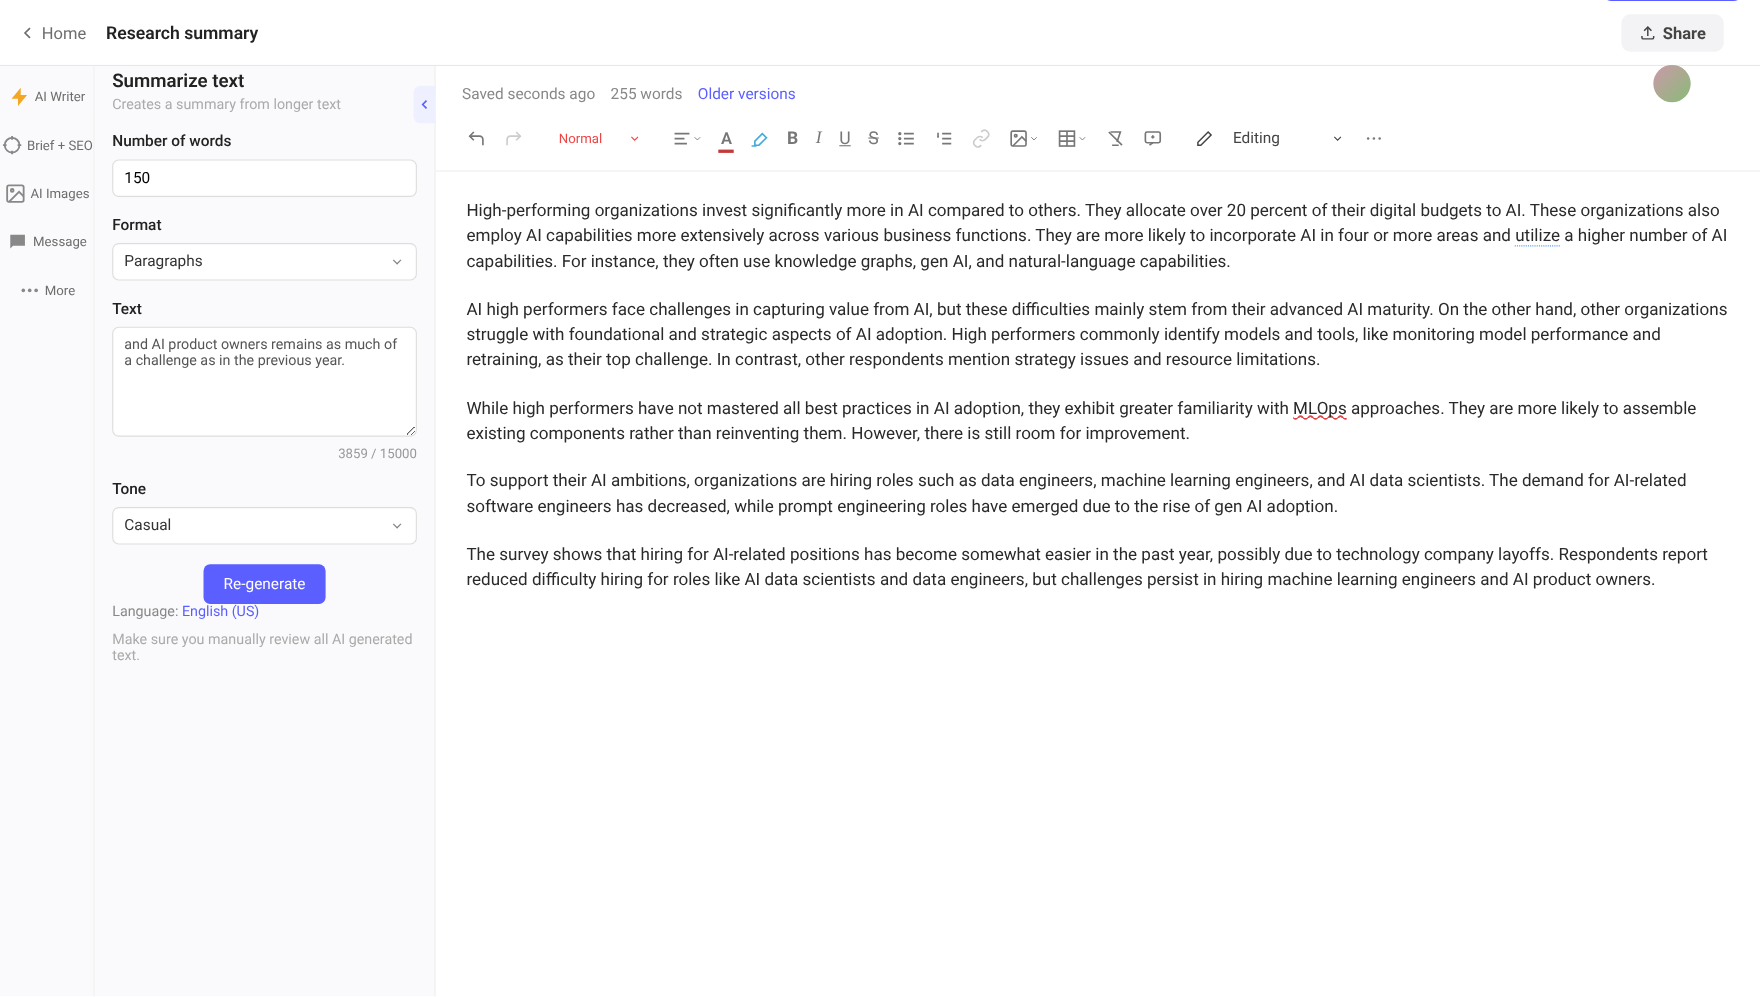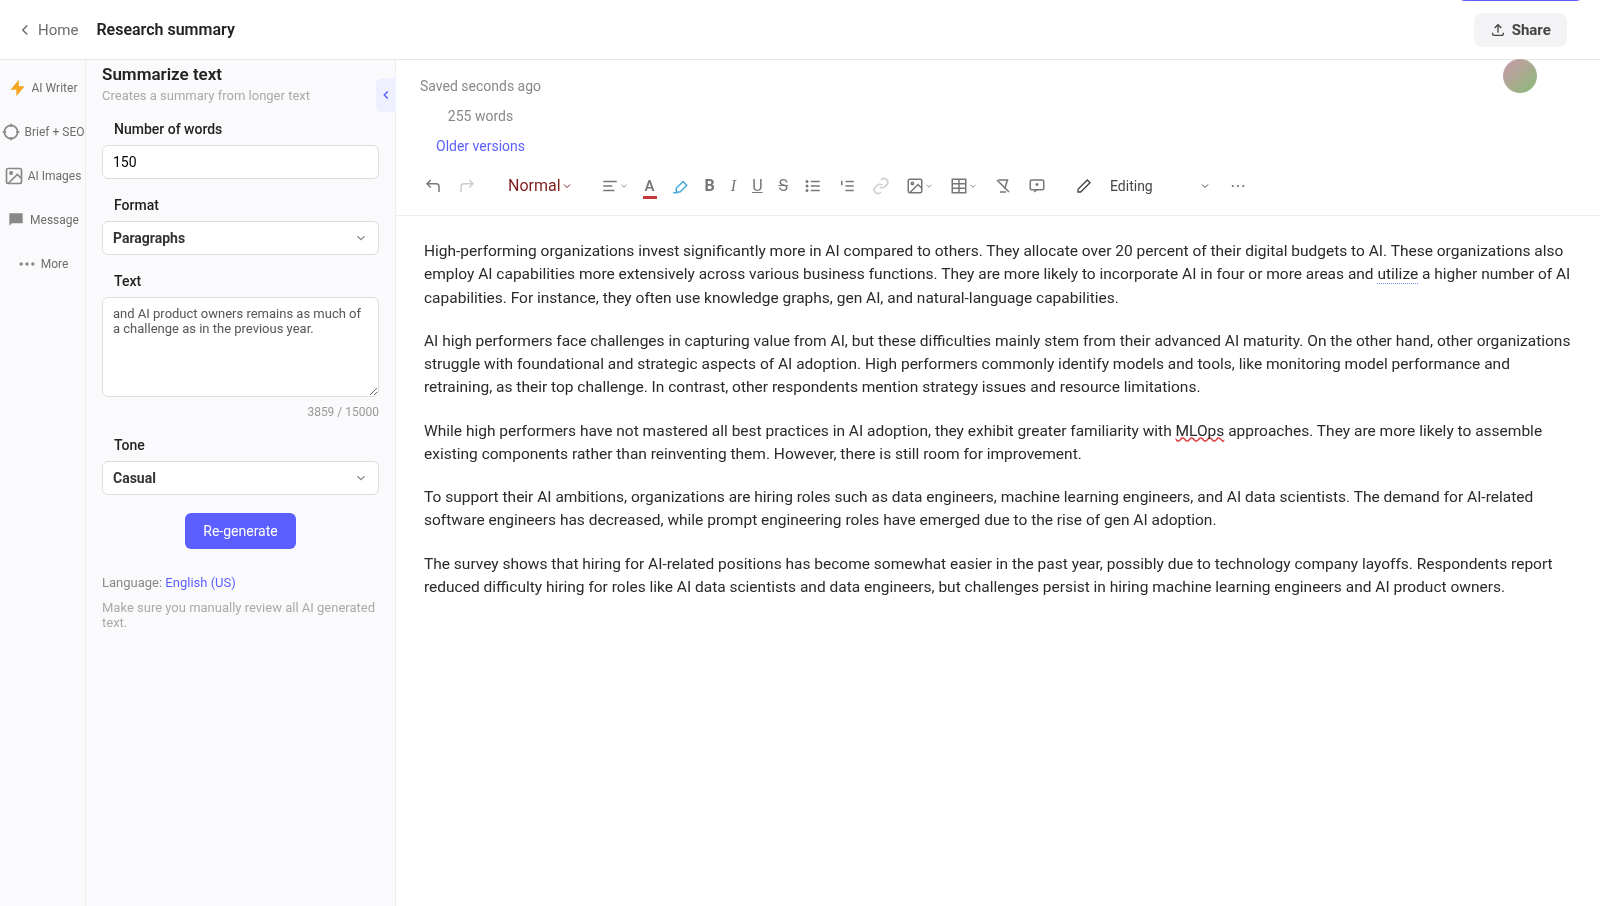--- a/index.html
+++ b/index.html
@@ -25,44 +25,44 @@
 
 .sidebar { width: 310px; background: #fafafc; border-right: 1px solid #eee; position: relative; display: flex; flex-direction: column; }
 .collapse-handle { position: absolute; right: -1px; top: 18px; width: 20px; height: 34px; background: #eef0ff; border-radius: 6px 0 0 6px; display: flex; align-items: center; justify-content: center; cursor: pointer; color: #5b5fff; }
 .tabs { display: flex; padding: 14px 16px 0 16px; gap: 24px; border-bottom: 1px solid #eee; }
 .tab { display: flex; align-items: center; gap: 6px; padding-bottom: 12px; color: #888; font-size: 15px; cursor: pointer; }
 .tab.active { color: #5b5fff; border-bottom: 2px solid #5b5fff; }
 .back-link { display: flex; align-items: center; gap: 6px; color: #888; padding: 14px 16px 8px; cursor: pointer; font-size: 14px; }
 .panel { padding: 0 16px 16px; overflow-y: auto; }
 .panel-title { font-size: 17px; font-weight: 600; margin-top: 4px; color: #222; }
 .panel-sub { font-size: 13px; color: #aaa; margin-top: 4px; margin-bottom: 18px; }
-.form-label { font-size: 14px; font-weight: 500; color: #222; margin-bottom: 8px; display: block; margin-left: 12px; }
+.form-label { font-size: 14px; font-weight: 500; color: #222; margin-bottom: 8px; display: block; }
 .form-group { margin-bottom: 18px; }
 .text-input { width: 100%; border: 1px solid #ddd; border-radius: 6px; padding: 8px 10px; font-size: 14px; background: #fff; }
-.select { width: 100%; border: 1px solid #ddd; border-radius: 6px; padding: 8px 10px; font-size: 14px; background: #fff; display: flex; justify-content: space-between; align-items: center; cursor: pointer; font-weight: bold; }
+.select { width: 100%; border: 1px solid #ddd; border-radius: 6px; padding: 8px 10px; font-size: 14px; background: #fff; display: flex; justify-content: space-between; align-items: center; cursor: pointer; }
 .textarea { width: 100%; border: 1px solid #ddd; border-radius: 6px; padding: 8px 10px; font-size: 13px; background: #fff; height: 100px; resize: vertical; color: #555; overflow-y: scroll; }
 .char-count { text-align: right; font-size: 12px; color: #999; margin-top: 4px; }
-.regen-btn { background: #5b5fff; color: #fff; border: none; border-radius: 6px; padding: 10px 18px; font-size: 14px; cursor: pointer; display: block; margin: 8px auto 26px; }
+.regen-btn { background: #5b5fff; color: #fff; border: none; border-radius: 6px; padding: 10px 18px; font-size: 14px; cursor: pointer; display: block; margin: 8px auto 0; }
 .lang-row { font-size: 13px; color: #888; }
 .lang-row .lang { color: #5b5fff; cursor: pointer; }
 .warn { font-size: 13px; color: #aaa; margin-top: 10px; }
 
 .editor { flex: 1; display: flex; flex-direction: column; overflow: hidden; }
 .editor-top { display: flex; align-items: center; padding: 18px 24px 10px; justify-content: space-between; }
-.save-info { display: flex; align-items: center; gap: 14px; font-size: 14px; color: #888; flex-direction: column; }
+.save-info { display: flex; align-items: center; gap: 14px; font-size: 14px; color: #888; }
 .older { color: #5b5fff; cursor: pointer; }
 .review-group { display: flex; align-items: center; gap: 12px; }
 .dashed-circle { width: 34px; height: 34px; border-radius: 50%; border: 1.5px dashed #ccc; display: flex; align-items: center; justify-content: center; color: #bbb; cursor: pointer; }
 .status { display: flex; align-items: center; gap: 6px; font-size: 14px; color: #444; }
 .status-dot { width: 10px; height: 10px; border-radius: 50%; background: #ffd54a; }
 
 .toolbar { display: flex; align-items: center; gap: 4px; padding: 6px 22px 14px; border-bottom: 1px solid #eee; flex-wrap: wrap; }
 .tool-btn { background: none; border: none; padding: 6px 6px; cursor: pointer; color: #777; display: flex; align-items: center; border-radius: 4px; }
 .tool-btn.disabled { color: #ccc; cursor: default; }
-.tool-select { display: flex; align-items: center; padding: 6px 10px; cursor: pointer; color: #7f1d1d; font-size: 16px; margin-left: 12px; margin-right: 8px; }
+.tool-select { display: flex; align-items: center; gap: 24px; padding: 6px 10px; cursor: pointer; color: #ef4444; font-size: 12px; margin-left: 12px; margin-right: 8px; }
 .editing-select { display: flex; align-items: center; gap: 18px; padding: 6px 8px; cursor: pointer; color: #444; font-size: 14px; margin-left: 12px; }
 .editing-select .chev { margin-left: 28px; }
 .text-color-btn { position: relative; }
 .text-color-bar { position: absolute; bottom: 2px; left: 4px; right: 4px; height: 3px; background: #c43a3a; }
 
 .doc { flex: 1; overflow-y: auto; padding: 24px 28px; }
 .doc p { font-size: 15.5px; line-height: 1.5; color: #2a2a2a; margin-bottom: 20px; }
 .spellerr { text-decoration: underline wavy #d44; text-decoration-skip-ink: none; }
 .utilize { border-bottom: 1.5px dotted #5b9bff; }
 

